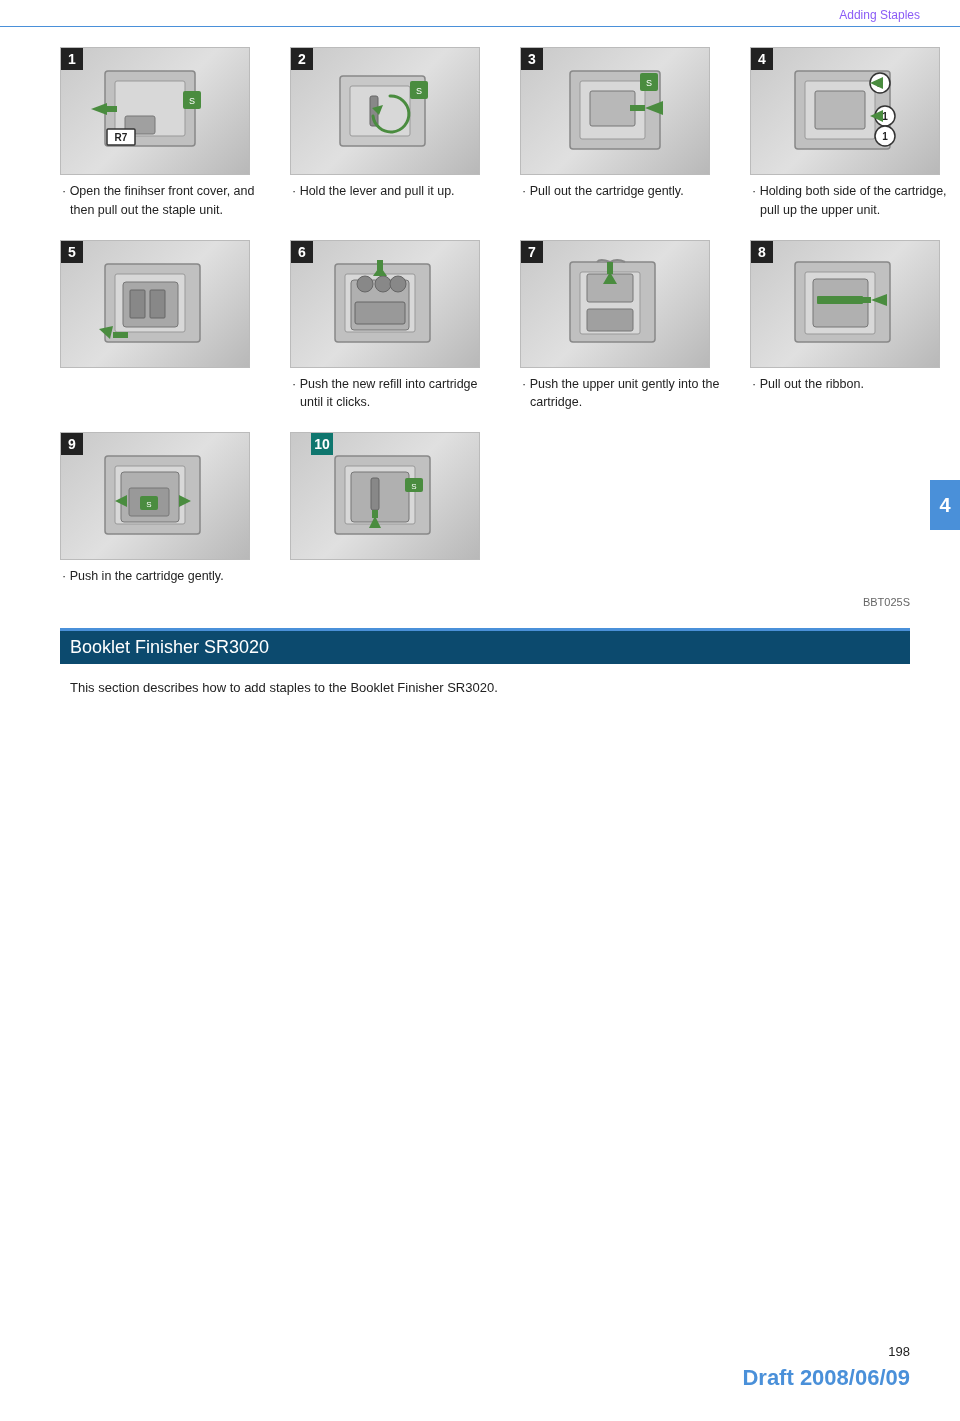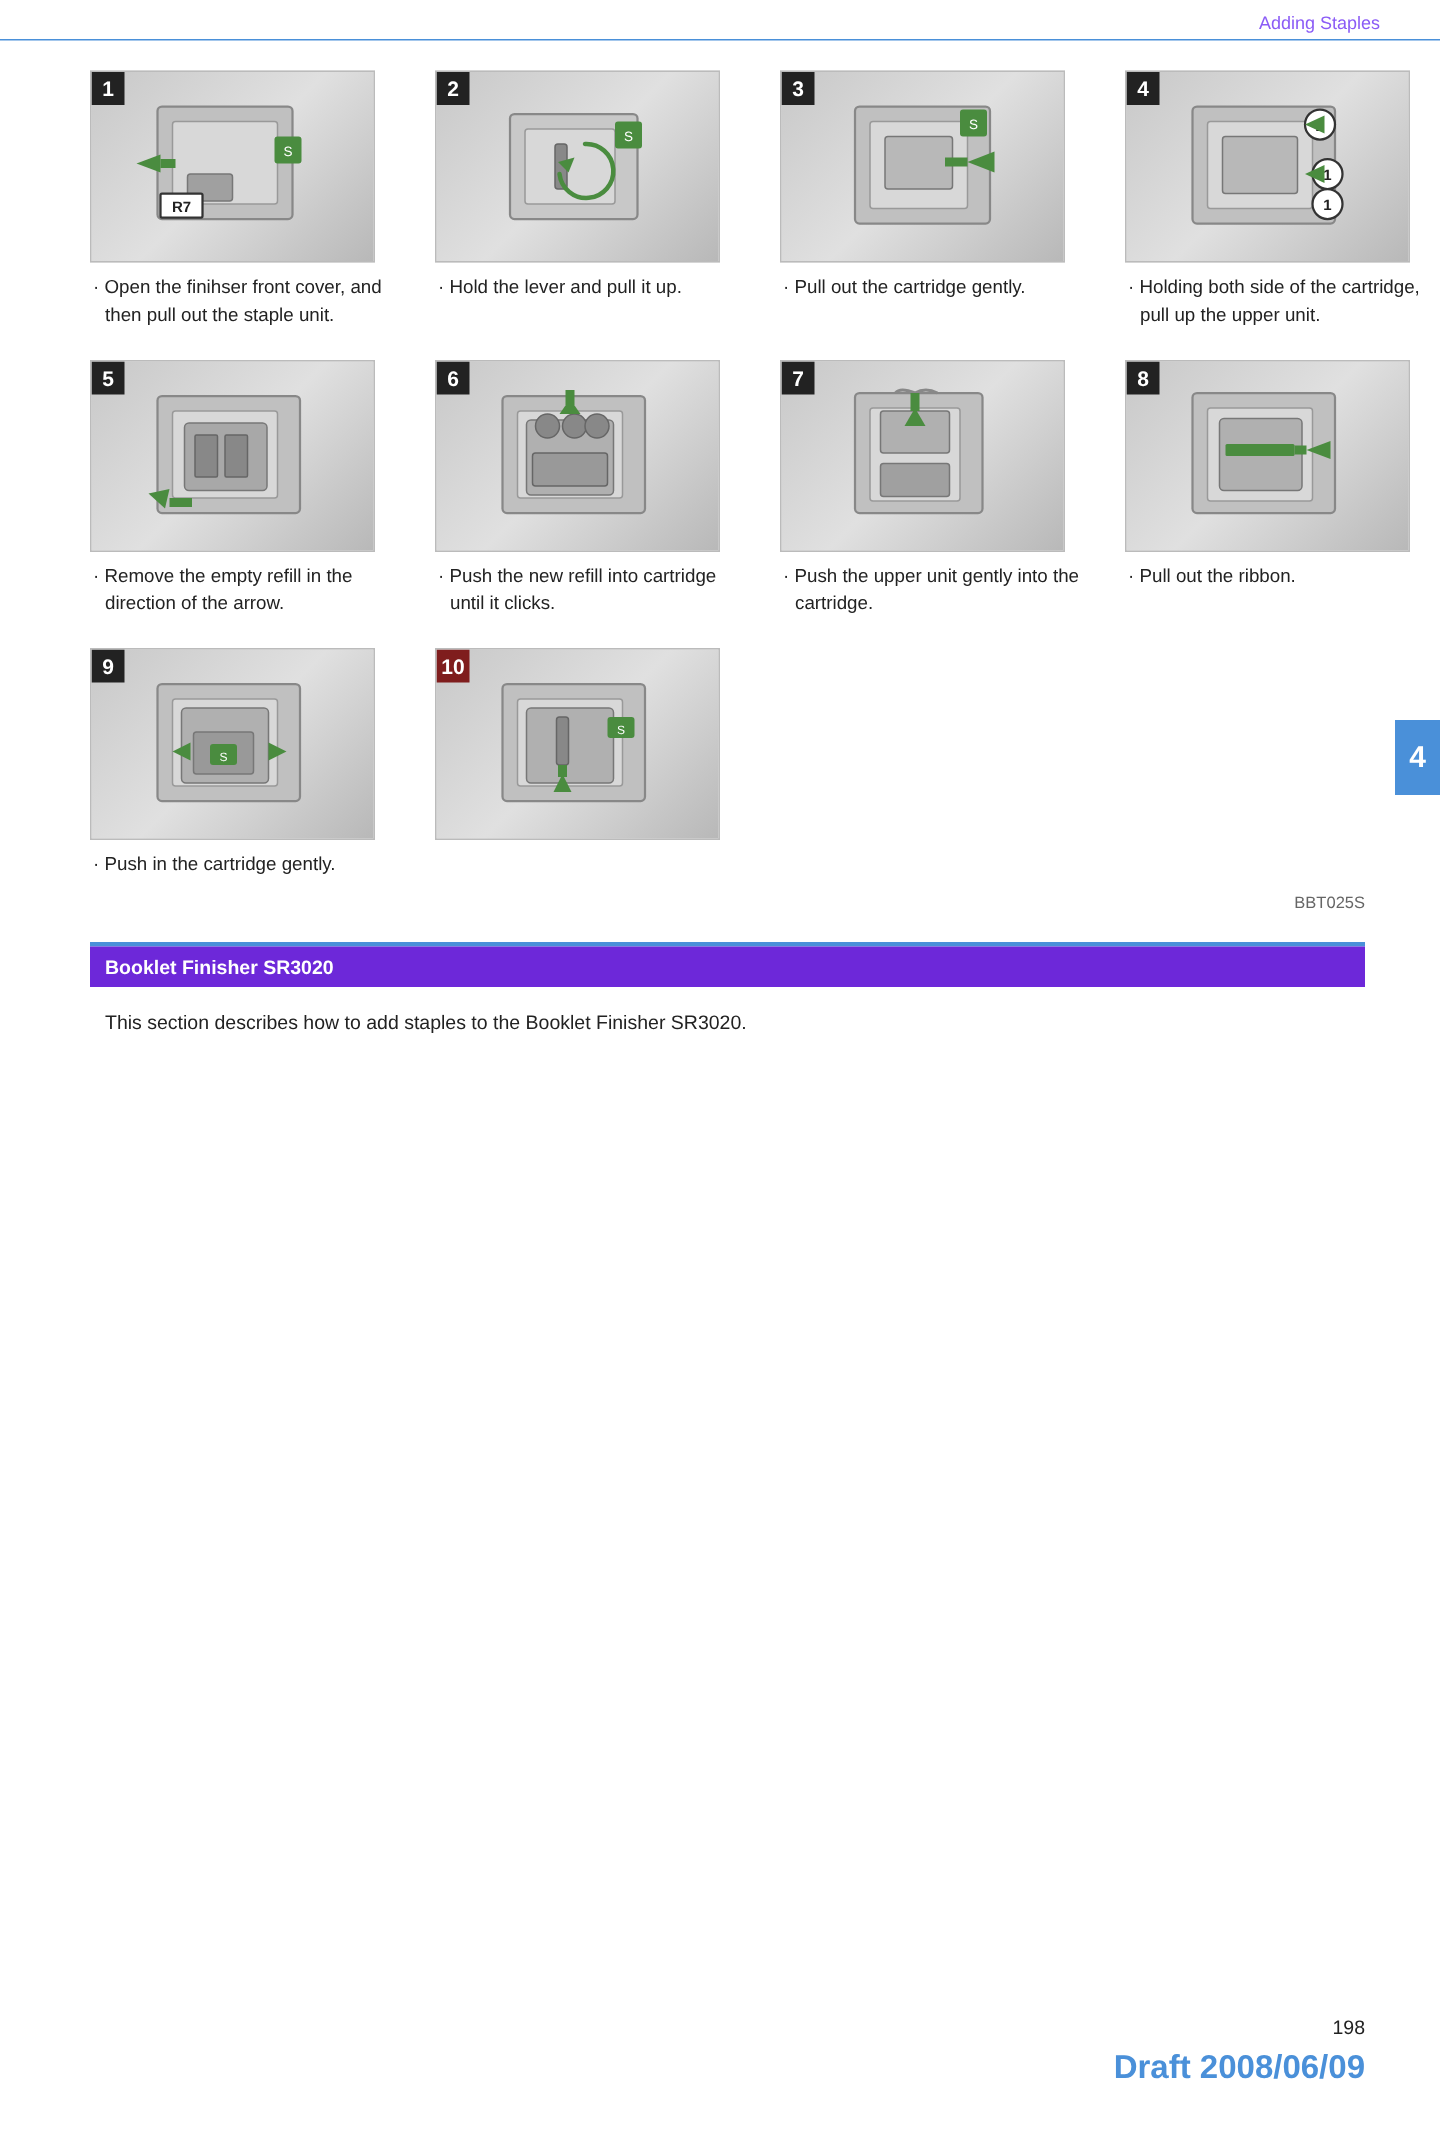--- a/index.html
+++ b/index.html
@@ -38,21 +38,22 @@
       font-size: 14px;
       width: 22px;
       height: 22px;
       display: flex;
       align-items: center;
       justify-content: center;
       z-index: 2;
     }
 
     .step-number.blue {
-      background: #7f1d1d;
+      background: #0f766e;
+      margin-left: 20px;
     }
 
     .step-text {
       font-size: 12.5px;
       line-height: 1.5;
       padding-left: 2px;
     }
 
     .step-text .bullet {
       display: block;
@@ -76,24 +77,24 @@
       justify-content: center;
     }
 
     
     .section-divider {
       border-top: 3px solid #4a90d9;
       margin: 20px 0 0 0;
     }
 
     .section-title-bar {
-      background: #6d28d9;
+      background: #0c4a6e;
       color: #fff;
-      font-size: 13px;
-      font-weight: bold;
+      font-size: 18px;
+      font-weight: normal;
       padding: 6px 10px;
       margin-bottom: 14px;
     }
 
     .section-desc {
       font-size: 13px;
       line-height: 1.6;
       padding: 0 10px;
       margin-bottom: 10px;
     }
@@ -287,23 +288,20 @@
 
             <rect x="38" y="28" width="55" height="45" rx="3" fill="#a8a8a8" stroke="#777" stroke-width="1"></rect>
             <rect x="45" y="36" width="15" height="28" rx="1" fill="#888" stroke="#666" stroke-width="1"></rect>
             <rect x="65" y="36" width="15" height="28" rx="1" fill="#888" stroke="#666" stroke-width="1"></rect>
 
             <polygon points="25,85 14,75 28,72" fill="#4a8c3f"></polygon>
             <rect x="28" y="78" width="15" height="6" fill="#4a8c3f"></rect>
           </svg>
         </div>
       </div>
-      <div class="step-text">
-        <span class="bullet">· Remove the empty refill in the direction of the arrow.</span>
-      </div>
     </div>
 
     <div class="step-col">
       <div class="step-img-wrap">
         <div class="step-number">6</div>
         <div class="illus-gray">
           <svg width="140" height="100" viewBox="0 0 140 100">
             <rect x="20" y="10" width="95" height="78" rx="3" fill="#c0c0c0" stroke="#888" stroke-width="1.5"></rect>
             <rect x="30" y="20" width="70" height="58" rx="2" fill="#d8d8d8" stroke="#999" stroke-width="1"></rect>
 

